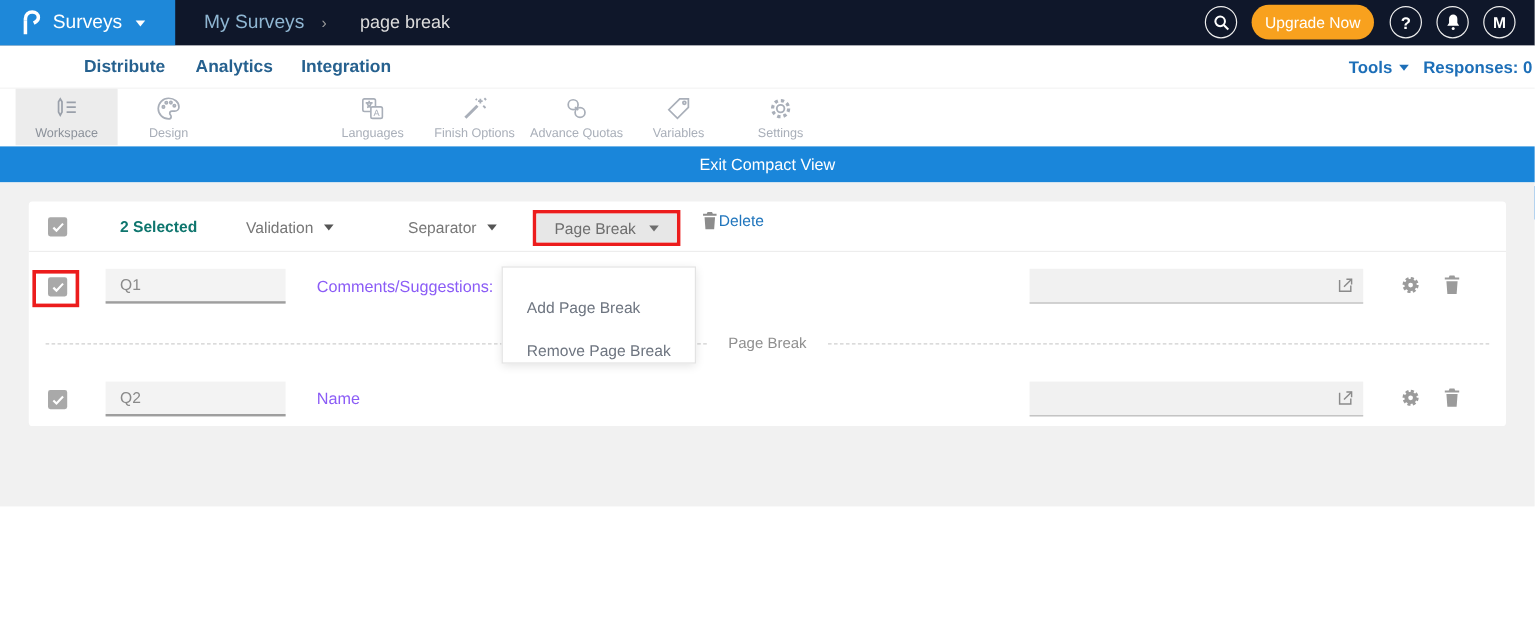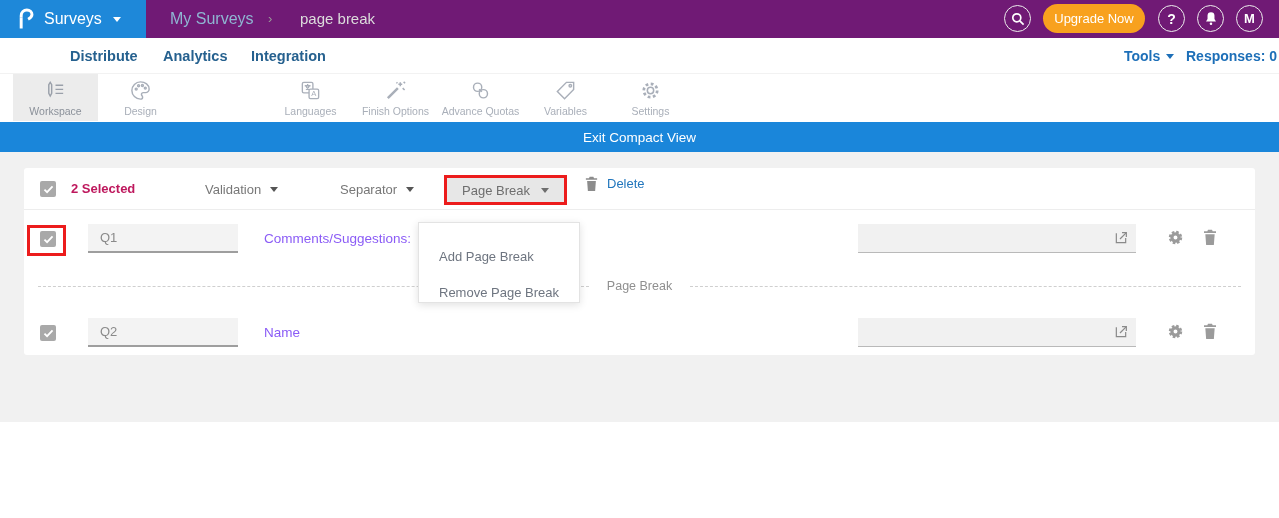--- a/index.html
+++ b/index.html
@@ -1,19 +1,19 @@
 <!DOCTYPE html>
 <html><head>
 <meta charset="utf-8">
 <style>
   * { margin:0; padding:0; box-sizing:border-box; }
   html,body { width:1279px; height:518px; background:#fff; font-family:"Liberation Sans","DejaVu Sans",sans-serif; overflow:hidden; position:relative; }
 
   
-  .topbar { position:absolute; top:0; left:0; width:1279px; height:38px; background:#701a75; }
+  .topbar { position:absolute; top:0; left:0; width:1279px; height:38px; background:#0f172a; }
   .brand { position:absolute; top:0; left:0; width:146px; height:38px; background:#1e88d9; display:flex; align-items:center; padding-left:16px; gap:9px; cursor:pointer; }
   .brand-label { color:#fff; font-size:16px; }
   .caret { width:0; height:0; border-left:4px solid transparent; border-right:4px solid transparent; border-top:5px solid currentColor; display:inline-block; }
   .brand .caret { color:#fff; margin-left:2px; }
   .crumb-parent { position:absolute; left:170px; top:0; height:38px; line-height:38px; color:#8fb6d2; font-size:16px; cursor:pointer; }
   .crumb-sep { position:absolute; left:268px; top:0; height:38px; line-height:38px; color:#9a9a9a; font-size:13px; }
   .crumb-current { position:absolute; left:300px; top:0; height:38px; line-height:38px; color:#dcdcdc; font-size:15px; }
   .tb-circle { position:absolute; top:5px; width:27px; height:27px; border:1.5px solid #ededed; border-radius:50%; display:flex; align-items:center; justify-content:center; color:#fff; cursor:pointer; }
   .upgrade-btn { position:absolute; left:1043px; top:4px; width:102px; height:29px; background:#f8a11e; border-radius:15px; color:#fff; font-size:13px; display:flex; align-items:center; justify-content:center; cursor:pointer; }
 
@@ -37,26 +37,26 @@
 
   
   .compact-banner { position:absolute; top:122px; left:0; width:1279px; height:30px; background:#1a86da; color:#fff; font-size:13.5px; display:flex; align-items:center; justify-content:center; cursor:pointer; }
 
   
   .content-bg { position:absolute; top:152px; left:0; width:1279px; height:270px; background:#f1f1f1; }
   .card { position:absolute; top:16px; left:24px; width:1231px; height:187px; background:#fff; border-radius:3px; }
 
   .sel-bar { position:absolute; top:0; left:0; width:100%; height:42px; border-bottom:1px solid #ededed; }
   .checkbox { width:16px; height:16px; background:#a9a9a9; border-radius:2px; display:flex; align-items:center; justify-content:center; cursor:pointer; }
-  .sel-count { position:absolute; left:47px; top:0; height:50px; line-height:42px; font-size:13px; font-weight:700; color:#be185d; }
+  .sel-count { position:absolute; left:76px; top:0; height:50px; line-height:42px; font-size:13px; font-weight:700; color:#0f766e; }
   .dd { position:absolute; top:0; height:42px; display:flex; align-items:center; gap:9px; font-size:13px; color:#777; cursor:pointer; }
   .dd .caret { color:#555; }
   .pb-annotation { position:absolute; left:420px; top:7px; border:3px solid #ec1c1c; }
   .pb-btn { height:24px; background:#e7e7e7; display:flex; align-items:center; gap:11px; padding:0 15px; font-size:13px; color:#6e6e6e; cursor:pointer; }
-  .delete-group { position:absolute; left:560px; top:0; height:30px; display:flex; align-items:center; gap:8px; cursor:pointer;text-align:center; }
+  .delete-group { position:absolute; left:560px; top:0; height:30px; display:flex; align-items:center; cursor:pointer;text-align:center; }
   .delete-label { font-size:13px; color:#2176bd; }
 
   .cb-annotation { position:absolute; left:3px; top:57px; width:39px; height:31px; border:3px solid #ec1c1c; }
   .q-checkbox1 { position:absolute; left:16px; top:63px; }
   .q-checkbox2 { position:absolute; left:16px; top:157px; }
   .q-code { position:absolute; left:64px; width:150px; height:29px; background:#f3f3f3; border:none; border-bottom:2px solid #9e9e9e; line-height:27px; padding-left:12px; font-size:13px; color:#8a8a8a; }
   .q-title { position:absolute; left:240px; height:29px; line-height:29px; font-size:13.5px; color:#8b5cf6; }
   .q-answer { position:absolute; left:834px; width:278px; height:29px; background:#f1f1f1; border-bottom:1px solid #b9b9b9; cursor:text; }
   .q-answer .ext { position:absolute; right:7px; top:6px; cursor:pointer; }
   .row-gear { position:absolute; left:1142px; cursor:pointer; }

